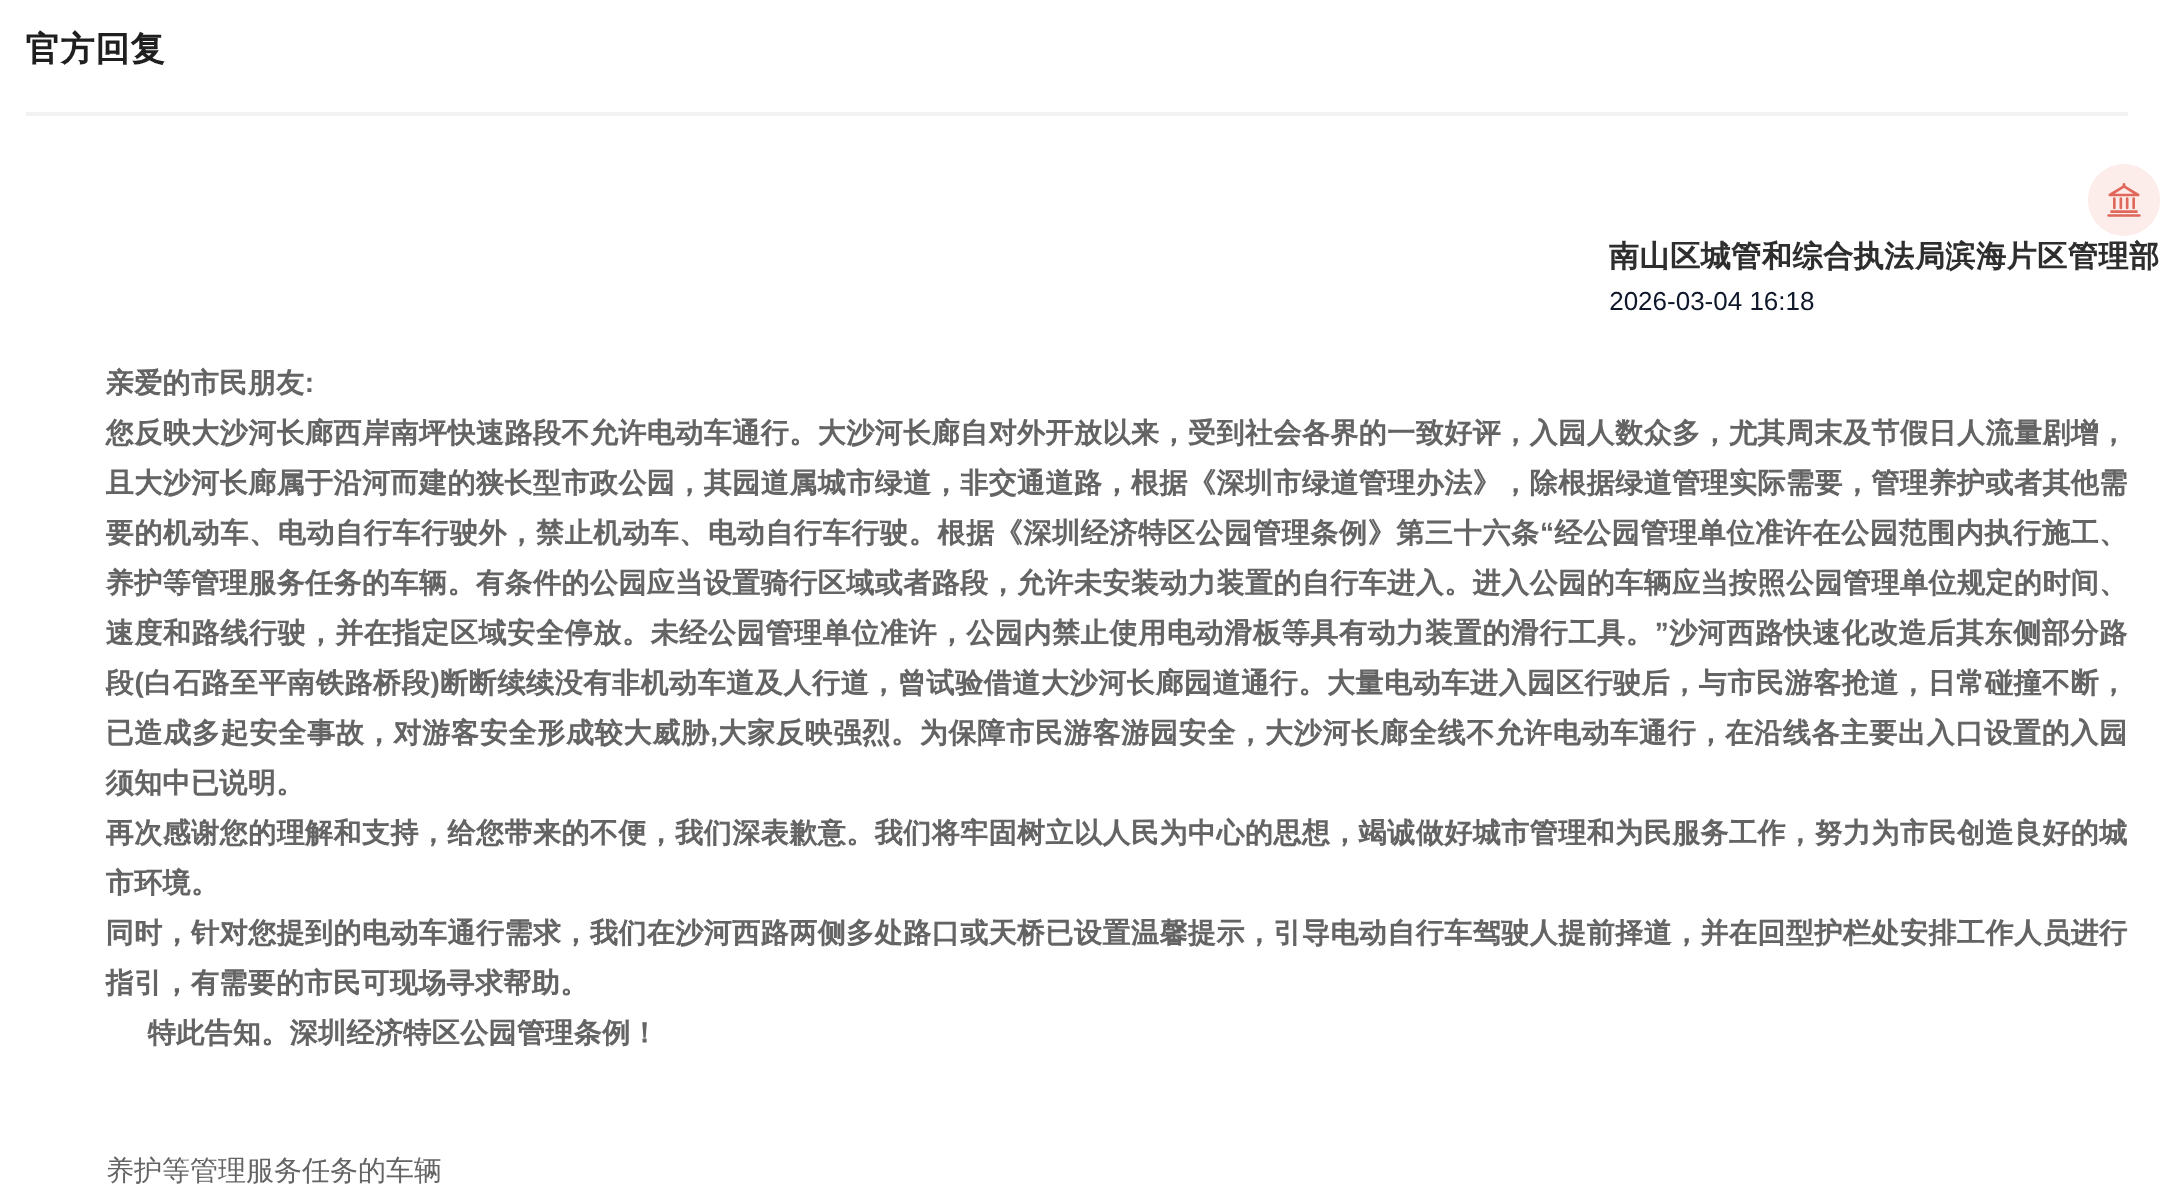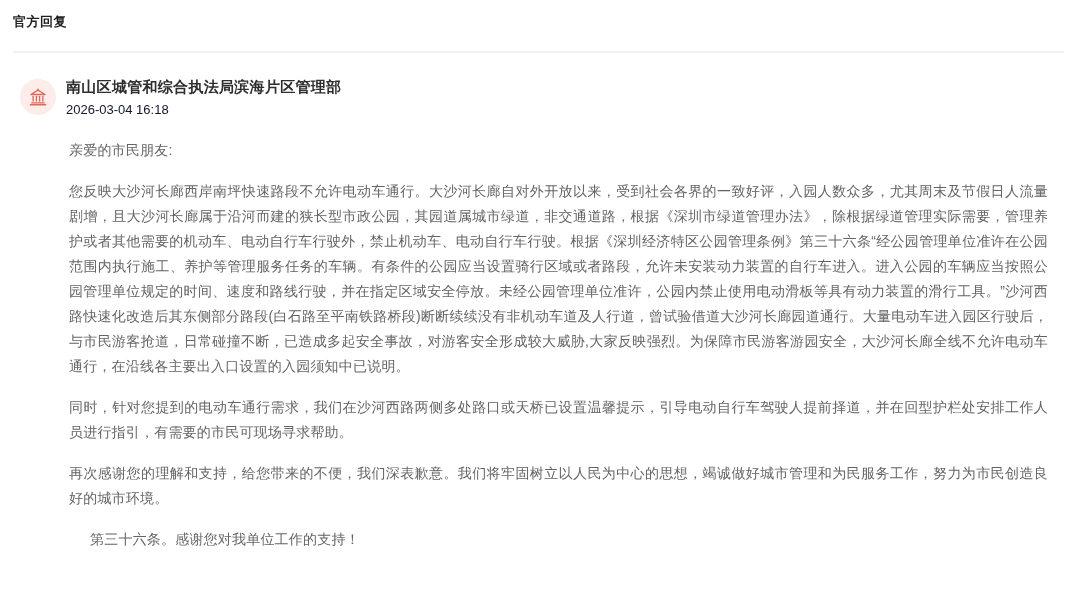--- a/index.html
+++ b/index.html
@@ -4,46 +4,46 @@
 <style>
   * { margin: 0; padding: 0; box-sizing: border-box; }
   html, body { background: #ffffff; }
   body {
     font-family: "Liberation Sans", "DejaVu Sans", sans-serif;
     width: 1080px; height: 595px; overflow: hidden;
   }
   .screen { width: 1080px; height: 595px; background: #ffffff; position: relative; }
 
   .page-title {
-    font-size: 13px; font-weight: bold; color: #1f1f1f;
+    font-size: 17px; font-weight: bold; color: #1f1f1f;
     padding: 13px 0 0 13px; letter-spacing: 0.5px;
   }
   .header-divider {
     height: 2px; background: #f2f2f2; border: none;
     margin: 20px 16px 0 13px;
   }
 
   .reply-card { padding: 24px 0 0 20px; }
 
-  .reply-header { display: flex; align-items: center; }
+  .reply-header { display: flex; align-items: flex-end; flex-direction: column; }
   .avatar {
     width: 36px; height: 36px; border-radius: 50%;
     background: #fcecea; display: flex; align-items: center; justify-content: center;
     flex: 0 0 36px;
   }
   .reply-head-text { margin-left: 10px; padding-top: 1px; }
   .dept-name { font-size: 15px; font-weight: bold; color: #2e2e2e; letter-spacing: 0.3px; }
   .reply-time { font-size: 13px; color: #0f172a; margin-top: 5px; }
 
   .reply-body {
     margin: 21px 16px 0 33px;
     font-size: 14px; color: #646464; line-height: 25px;
     text-align: justify; letter-spacing: 0.2px;
   }
-  .reply-body p { margin: 16px; }
+  .reply-body p { margin: 0; font-weight: bold; }
   .reply-body p.indent { text-indent: 1.5em; }
 
   .signature {
     margin: 44px 16px 0 33px;
     font-size: 14px; color: #646464; line-height: 25px;
   }
 </style>
 </head>
 <body>
 
@@ -72,23 +72,23 @@
       </div>
       <div class="reply-head-text">
         <div class="dept-name">南山区城管和综合执法局滨海片区管理部</div>
         <div class="reply-time">2026-03-04 16:18</div>
       </div>
     </div>
 
     <div class="reply-body">
       <p>亲爱的市民朋友:</p>
       <p>您反映大沙河长廊西岸南坪快速路段不允许电动车通行。大沙河长廊自对外开放以来，受到社会各界的一致好评，入园人数众多，尤其周末及节假日人流量剧增，且大沙河长廊属于沿河而建的狭长型市政公园，其园道属城市绿道，非交通道路，根据《深圳市绿道管理办法》，除根据绿道管理实际需要，管理养护或者其他需要的机动车、电动自行车行驶外，禁止机动车、电动自行车行驶。根据《深圳经济特区公园管理条例》第三十六条“经公园管理单位准许在公园范围内执行施工、养护等管理服务任务的车辆。有条件的公园应当设置骑行区域或者路段，允许未安装动力装置的自行车进入。进入公园的车辆应当按照公园管理单位规定的时间、速度和路线行驶，并在指定区域安全停放。未经公园管理单位准许，公园内禁止使用电动滑板等具有动力装置的滑行工具。”沙河西路快速化改造后其东侧部分路段(白石路至平南铁路桥段)断断续续没有非机动车道及人行道，曾试验借道大沙河长廊园道通行。大量电动车进入园区行驶后，与市民游客抢道，日常碰撞不断，已造成多起安全事故，对游客安全形成较大威胁,大家反映强烈。为保障市民游客游园安全，大沙河长廊全线不允许电动车通行，在沿线各主要出入口设置的入园须知中已说明。</p>
+      <p>再次感谢您的理解和支持，给您带来的不便，我们深表歉意。我们将牢固树立以人民为中心的思想，竭诚做好城市管理和为民服务工作，努力为市民创造良好的城市环境。</p>
       <p>同时，针对您提到的电动车通行需求，我们在沙河西路两侧多处路口或天桥已设置温馨提示，引导电动自行车驾驶人提前择道，并在回型护栏处安排工作人员进行指引，有需要的市民可现场寻求帮助。</p>
-      <p>再次感谢您的理解和支持，给您带来的不便，我们深表歉意。我们将牢固树立以人民为中心的思想，竭诚做好城市管理和为民服务工作，努力为市民创造良好的城市环境。</p>
-      <p class="indent">第三十六条。感谢您对我单位工作的支持！</p>
+      <p class="indent">特此告知。深圳经济特区公园管理条例！</p>
     </div>
 
     <div class="signature">
       <div>养护等管理服务任务的车辆</div>
       <div>2026-03-04</div>
     </div>
 
   </div>
 </div>
 

